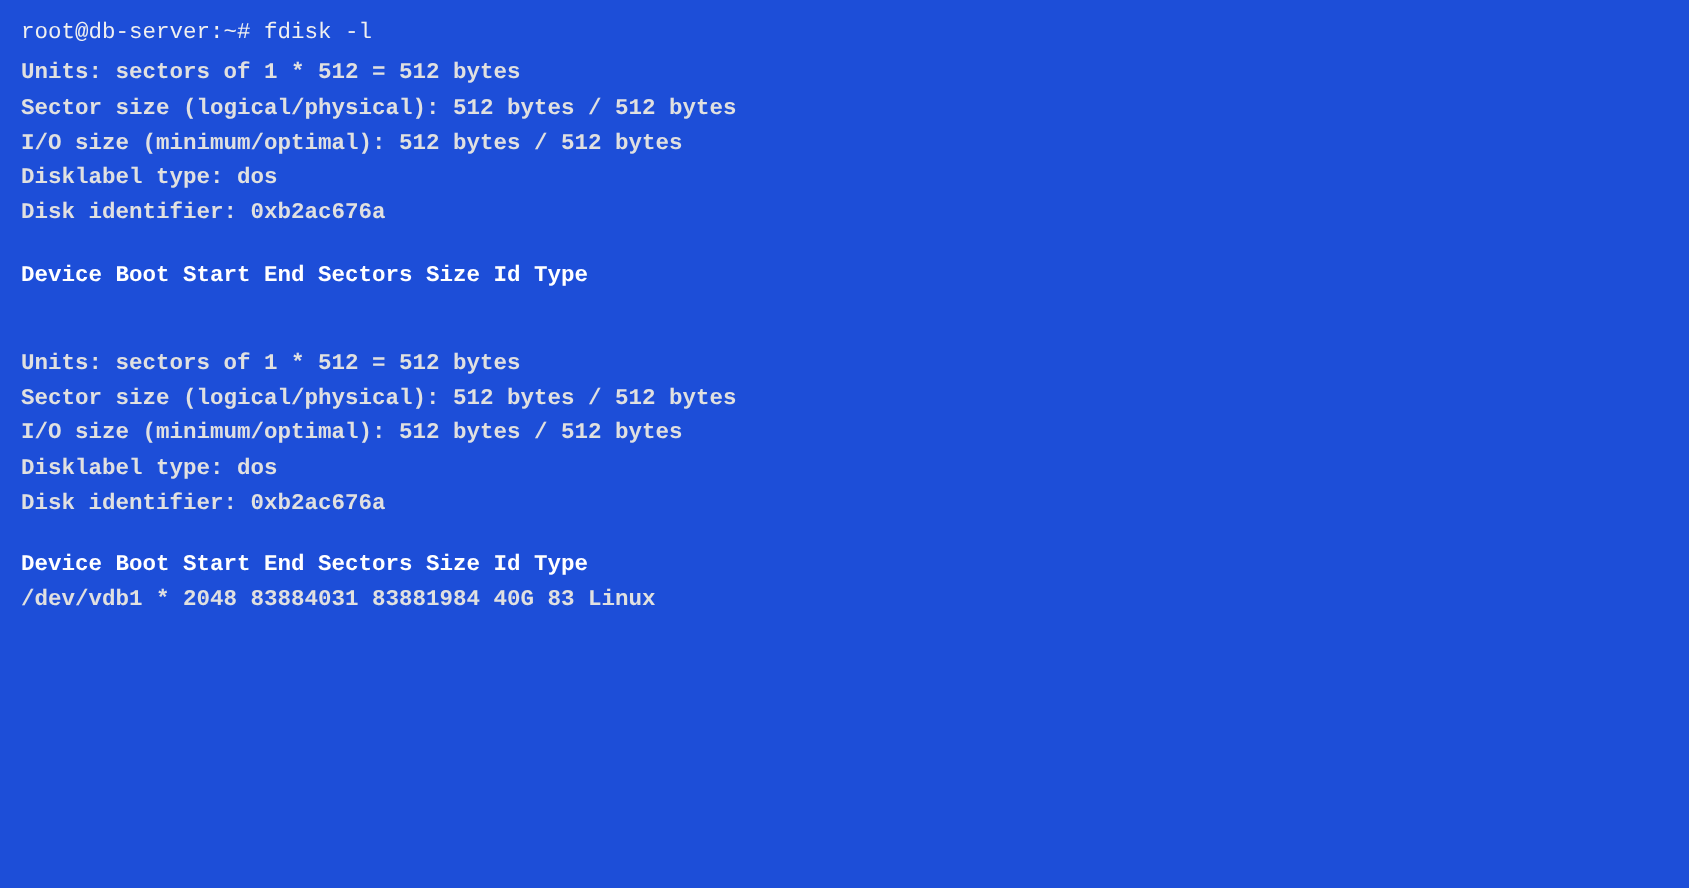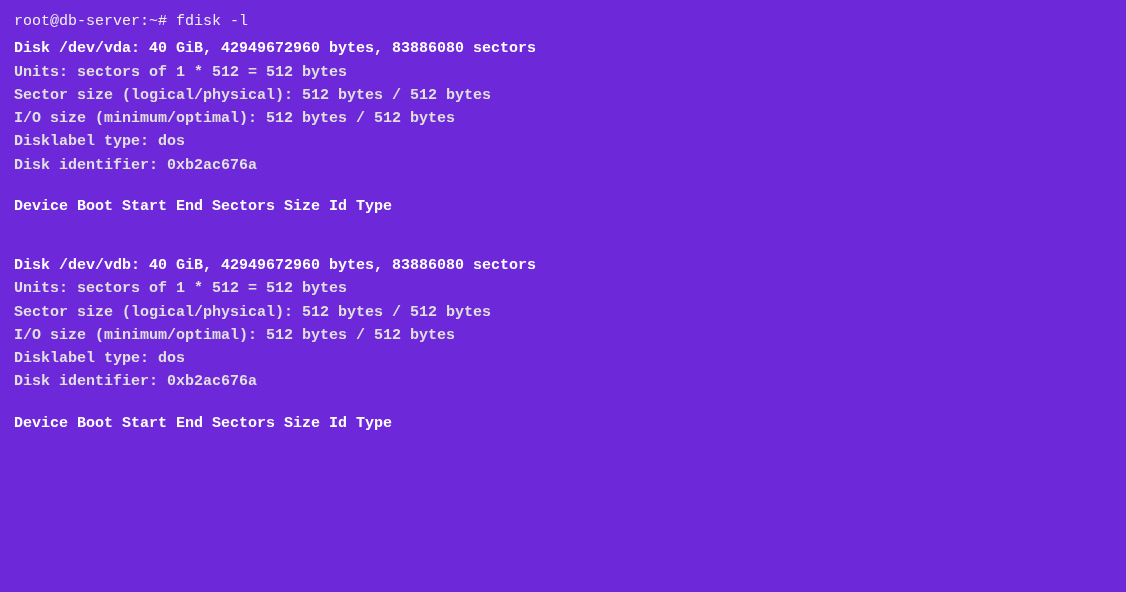--- a/index.html
+++ b/index.html
@@ -12,21 +12,21 @@
       background-color: #0d0d0d;
       width: 1126px;
       height: 592px;
       overflow: hidden;
       font-family: 'Courier New', Courier, monospace;
       font-size: 15px;
       color: #f0f0f0;
     }
 
     .terminal {
-      background-color: #6d28d9;
+      background-color: #1d4ed8;
       width: 100%;
       height: 100%;
       padding: 10px 14px;
       line-height: 1.55;
     }
 
     .prompt-line {
       color: #f0f0f0;
       margin-bottom: 4px;
     }
@@ -47,38 +47,37 @@
   </style>
 </head>
 <body>
 
 <div class="terminal">
 
   <div class="prompt-line">
     <span>root@db-server:~# fdisk -l</span>
   </div>
 
-  <div class="bold-line">Disk /dev/vda: 40 GiB, 42949672960 bytes, 83886080 sectors</div>
   <div class="normal-line">Units: sectors of 1 * 512 = 512 bytes</div>
   <div class="normal-line">Sector size (logical/physical): 512 bytes / 512 bytes</div>
   <div class="normal-line">I/O size (minimum/optimal): 512 bytes / 512 bytes</div>
   <div class="normal-line">Disklabel type: dos</div>
   <div class="normal-line">Disk identifier: 0xb2ac676a</div>
 
   <div class="section-gap"></div>
 
   <div class="bold-line">Device      Boot  Start       End   Sectors  Size Id Type</div>
 
   <div class="section-gap"></div>
   <div class="section-gap"></div>
 
-  <div class="bold-line">Disk /dev/vdb: 40 GiB, 42949672960 bytes, 83886080 sectors</div>
   <div class="normal-line">Units: sectors of 1 * 512 = 512 bytes</div>
   <div class="normal-line">Sector size (logical/physical): 512 bytes / 512 bytes</div>
   <div class="normal-line">I/O size (minimum/optimal): 512 bytes / 512 bytes</div>
   <div class="normal-line">Disklabel type: dos</div>
   <div class="normal-line">Disk identifier: 0xb2ac676a</div>
 
   <div class="section-gap"></div>
 
   <div class="bold-line">Device      Boot  Start       End   Sectors  Size Id Type</div>
+  <div class="normal-line">/dev/vdb1   *      2048  83884031  83881984   40G 83 Linux</div>
 
 </div>
 
 </body></html>

